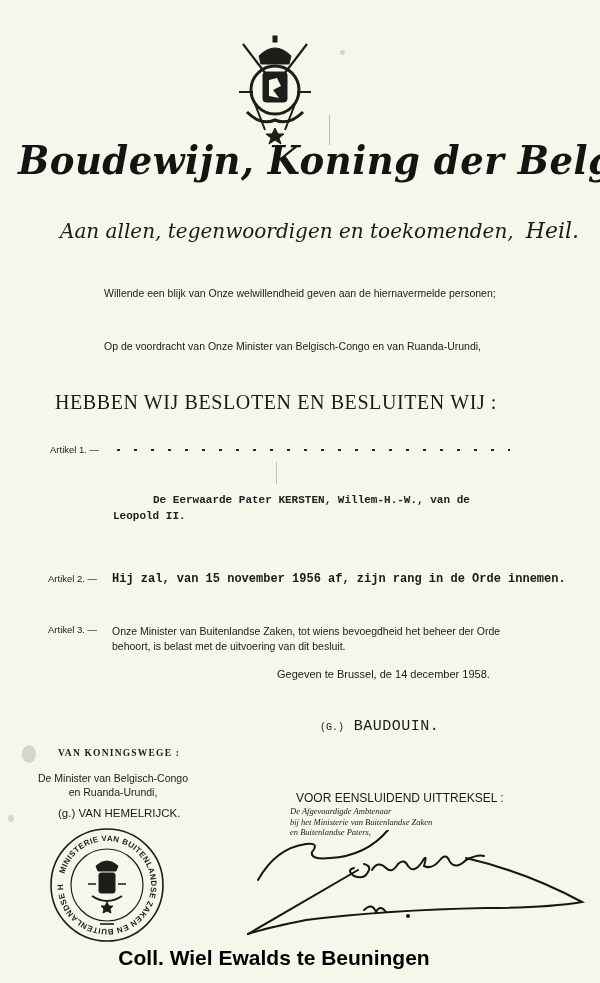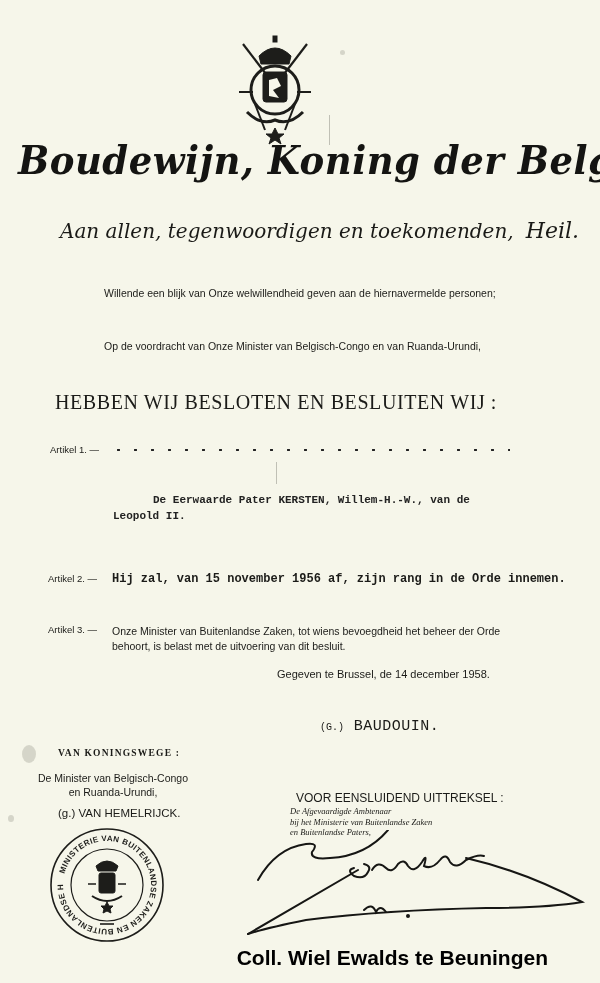--- a/index.html
+++ b/index.html
@@ -78,21 +78,21 @@
   .voor { left: 296px; top: 791px; font-family: "Liberation Sans", sans-serif; font-size: 12px; white-space: nowrap; }
   .ambt {
     left: 290px; top: 806px; width: 220px; text-align: left;
     font-family: "Liberation Serif", serif; font-style: italic; font-size: 8.5px; line-height: 10.5px;
   }
 
   .sig-svg { left: 246px; top: 830px; width: 340px; height: 110px; }
   .seal { left: 48px; top: 826px; width: 118px; height: 118px; }
 
   .credit {
-    left: 0; width: 548px; top: 946px; text-align: right;
+    left: 0; width: 548px; top: 946px; text-align: center;
     font-family: "Liberation Sans", sans-serif; font-weight: bold; font-size: 21px; color: #000;
   }
 
   .speck { position: absolute; border-radius: 50%; background: #b9b9ad; opacity: 0.55; }
   .fold { position: absolute; width: 1px; background: #8a8a80; opacity: 0.5; }
 </style>
 </head>
 <body>
 
 <div class="speck" style="left:22px;top:745px;width:14px;height:18px;"></div>

